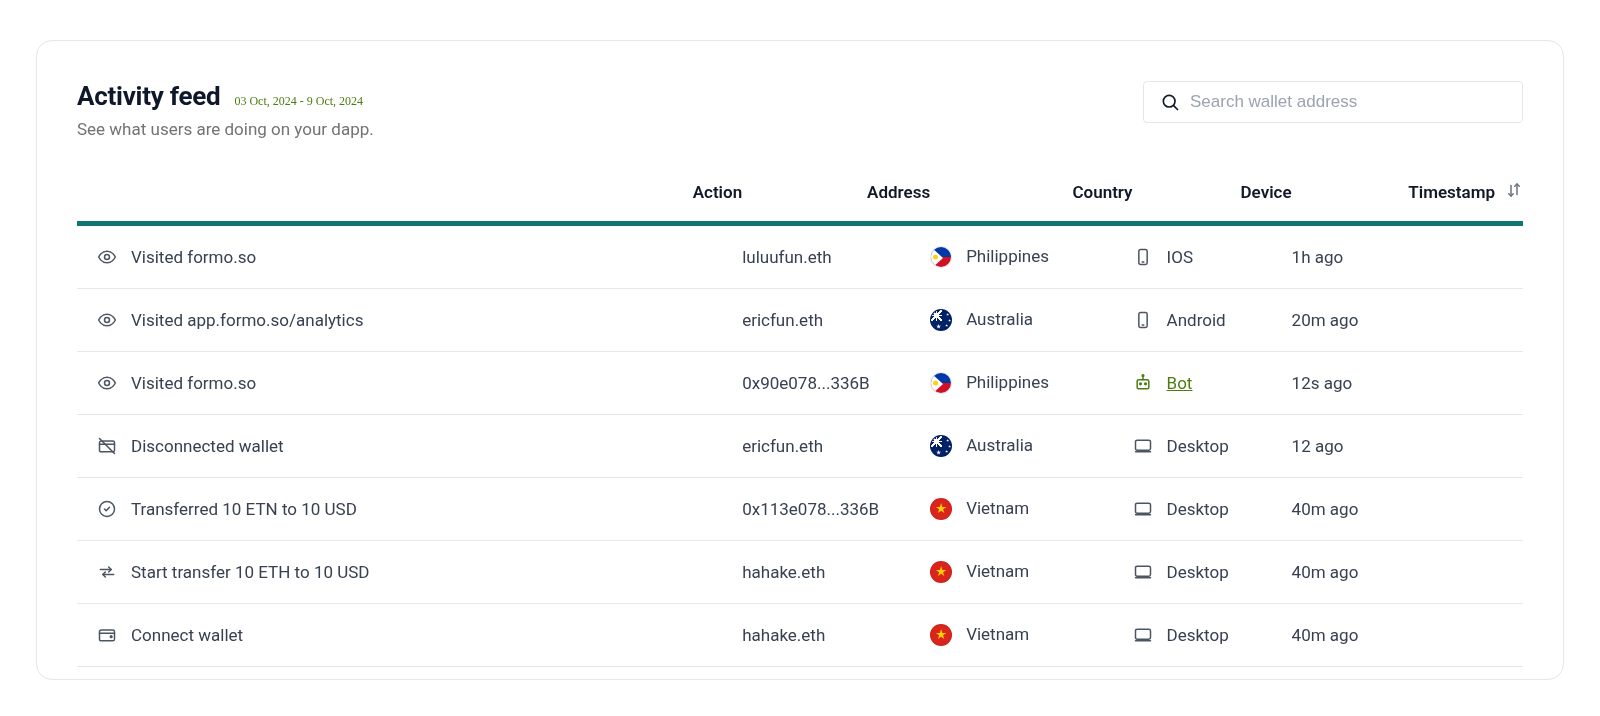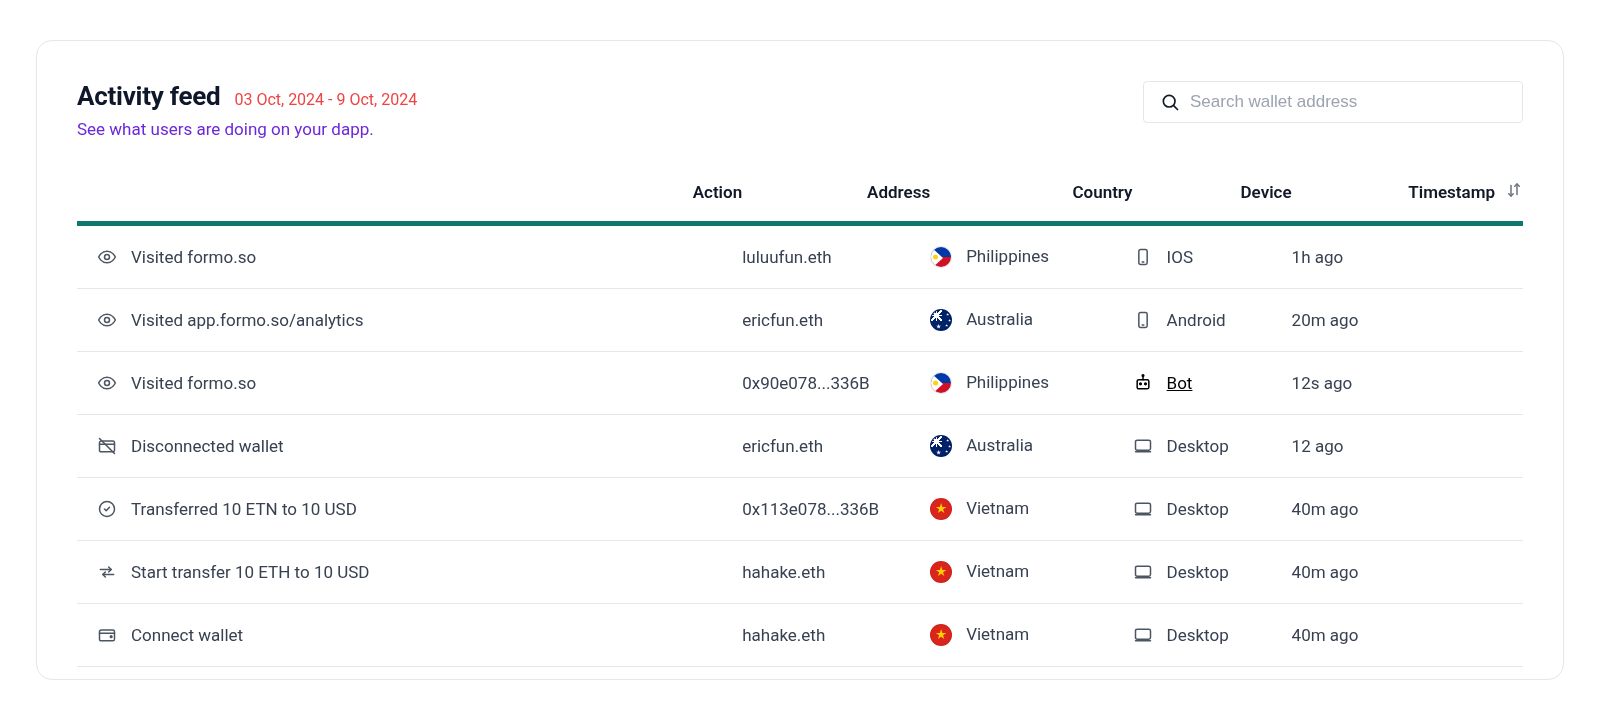--- a/index.html
+++ b/index.html
@@ -29,28 +29,29 @@
     gap: 14px;
     flex-wrap: wrap;
   }
   .page-title {
     font-size: 26px;
     font-weight: 700;
     color: #0f172a;
     letter-spacing: -0.01em;
   }
   .date-range {
-    font-size: 16px;
-    color: #ef4444;
+    font-size: 12px;
+    color: #4d7c0f;
     font-weight: 400;
+    font-family: Liberation Serif, serif;
   }
   .subtitle {
     margin-top: 8px;
     font-size: 17px;
-    color: #6d28d9;
+    color: #737373;
   }
   .search-wrap {
     display: flex;
     align-items: center;
     gap: 10px;
     border: 1px solid #e5e7eb;
     border-radius: 4px;
     padding: 10px 16px;
     width: 380px;
     background: #fff;
@@ -95,21 +96,21 @@
     border-bottom: 1px solid #e5e7eb;
     font-size: 17px;
     color: #374151;
     vertical-align: middle;
   }
   tbody td.cell-action { padding-left: 20px; }
 
   .cell-flex { display: flex; gap: 14px; }
   .action-icon { color: #4b5563; flex-shrink: 0; display: inline-flex; }
   .device-icon { color: #4b5563; flex-shrink: 0; display: inline-flex; }
-  .device-bot { color: #000000; text-decoration: underline; }
+  .device-bot { color: #4d7c0f; text-decoration: underline; }
   .flag {
     width: 22px; height: 22px; border-radius: 50%;
     flex-shrink: 0;
     position: relative;
     overflow: hidden;
     border: 0.5px solid rgba(0,0,0,0.08);
   }
   
   .flag-ph { background: #ffffff; }
   .flag-ph::before {

